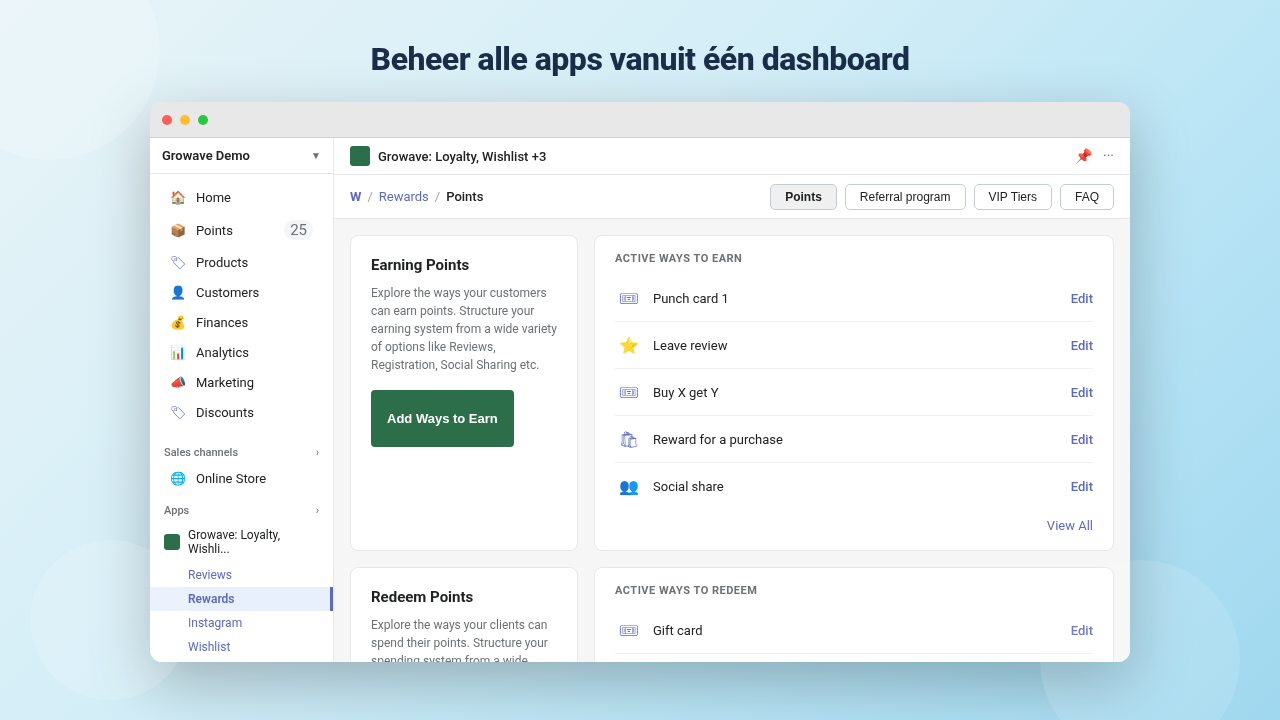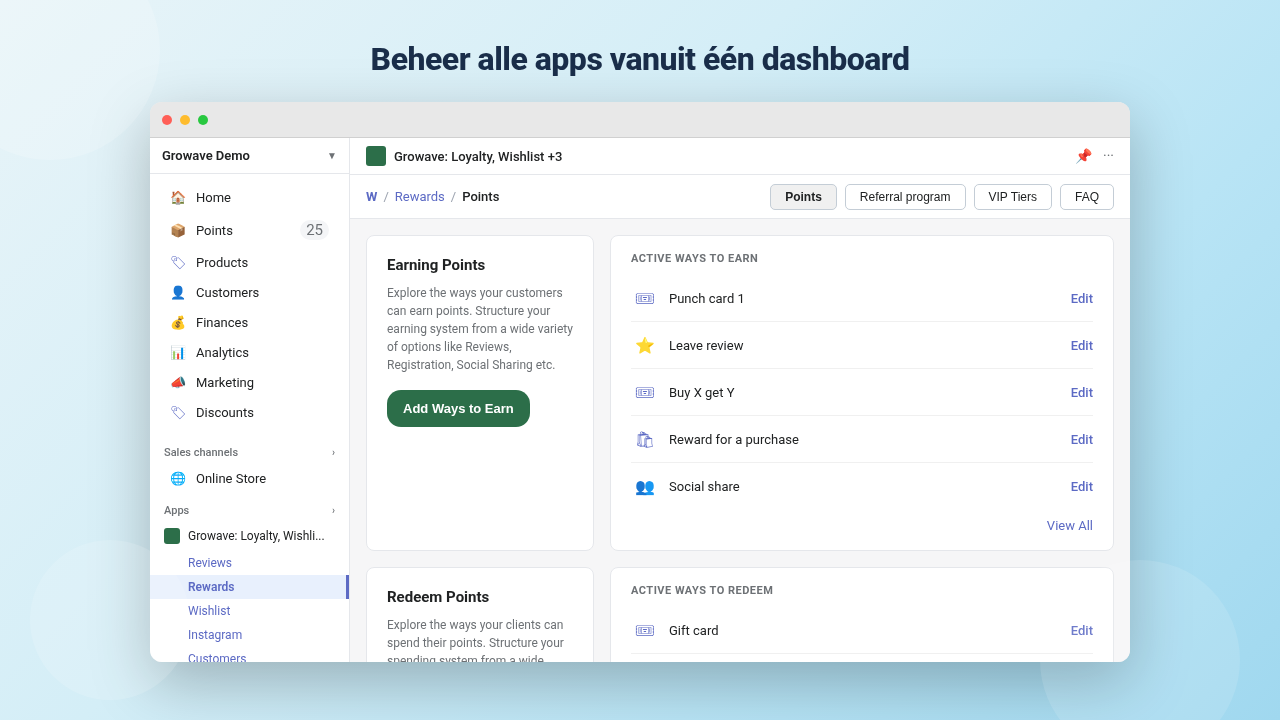--- a/index.html
+++ b/index.html
@@ -84,21 +84,21 @@
 
     
     .app-wrapper {
       display: flex;
       flex: 1;
       overflow: hidden;
     }
 
     
     .sidebar {
-      width: 200px;
+      width: 184px;
       background: #fff;
       border-right: 1px solid #e5e7eb;
       display: flex;
       flex-direction: column;
       overflow-y: auto;
       flex-shrink: 0;
     }
     .sidebar-store-select {
       padding: 10px 12px;
       border-bottom: 1px solid #e5e7eb;
@@ -300,22 +300,22 @@
     .card-description {
       font-size: 12px;
       color: #6d7175;
       line-height: 1.5;
       margin-bottom: 16px;
     }
     .earn-btn {
       background: #2c6e49;
       color: #fff;
       border: none;
-      border-radius: 14px;
-      padding: 11px 16px;
+      border-radius: 4px;
+      padding: 21px 16px;
       font-size: 13px;
       font-weight: 600;
       cursor: pointer;
     }
 
     
     .section-heading {
       font-size: 11px;
       font-weight: 700;
       color: #6d7175;
@@ -442,24 +442,24 @@
         <div class="app-icon-box"></div>
         <span>Growave: Loyalty, Wishli...</span>
       </div>
       <div class="app-sub-item">
         <span>Reviews</span>
       </div>
       <div class="app-sub-item active">
         <span>Rewards</span>
       </div>
       <div class="app-sub-item">
+        <span>Instagram</span>
+      </div>
+      <div class="app-sub-item">
         <span>Wishlist</span>
-      </div>
-      <div class="app-sub-item">
-        <span>Instagram</span>
       </div>
       <div class="app-sub-item">
         <span>Customers</span>
       </div>
 
     </div>
 
     <div class="main-content">
 
       <div class="app-header-bar">

